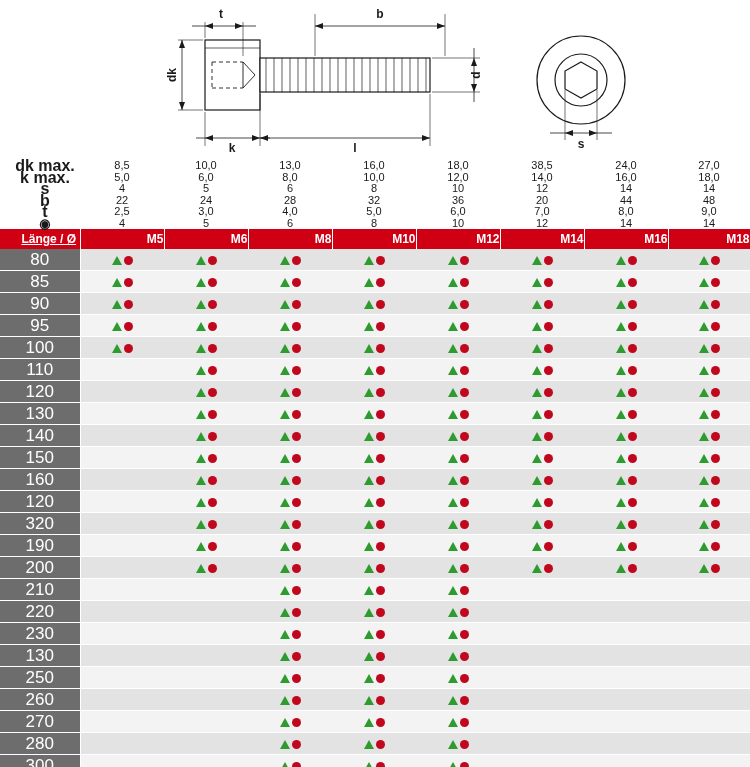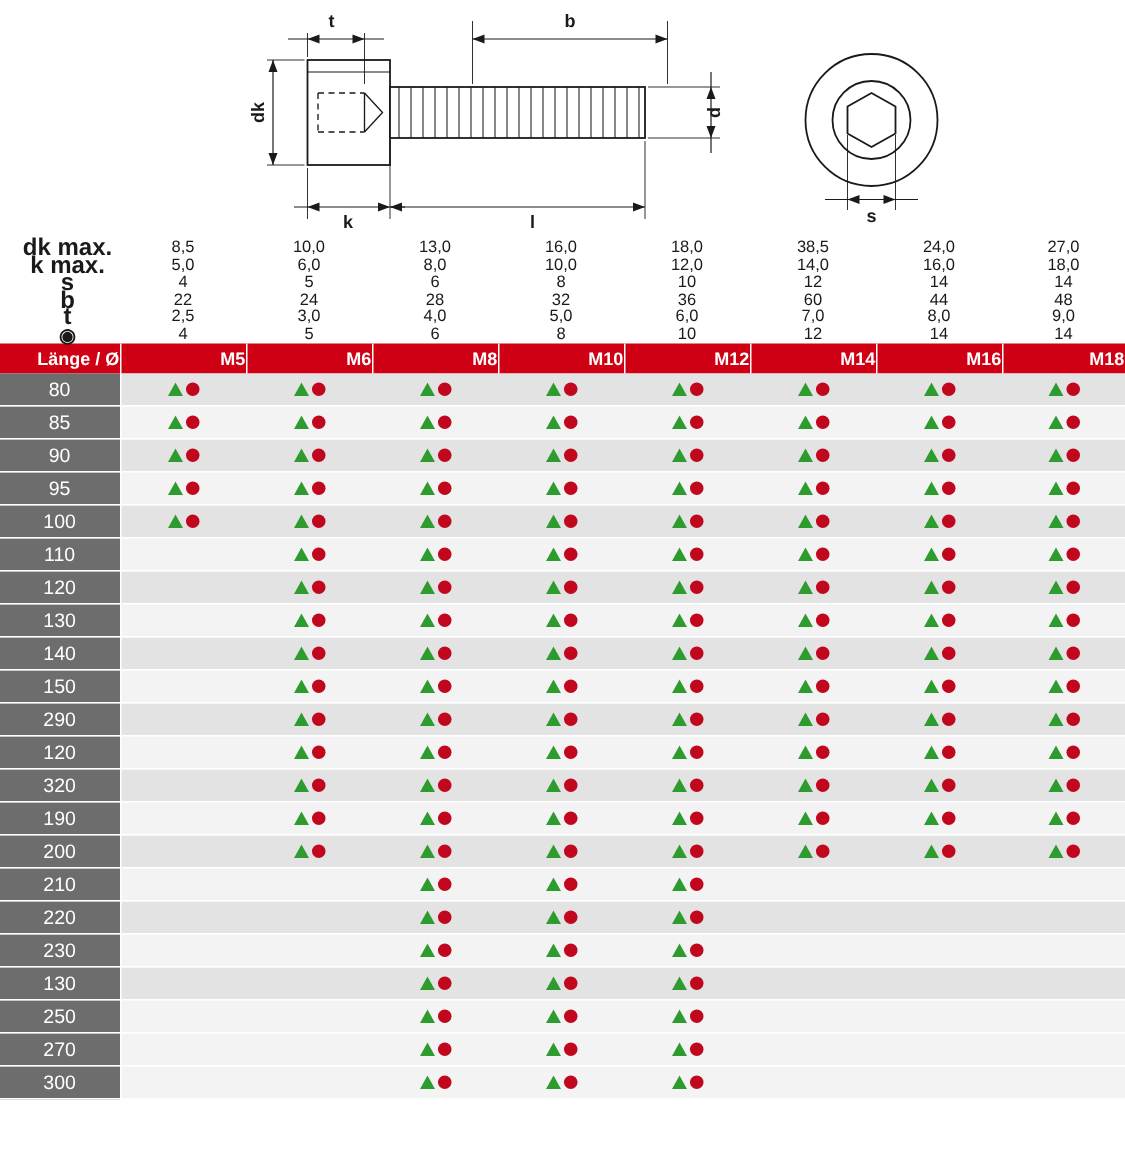--- a/index.html
+++ b/index.html
@@ -70,34 +70,35 @@
     background: #d00014;
     color: #ffffff;
     font-weight: bold;
     font-size: 12px;
     height: 20px;
     line-height: 20px;
     text-align: right;
     border-right: 1px solid #ffffff;
   }
   .matrix thead th.head-len {
-    text-align: right;
+    text-align: center;
     padding-left: 18px;
+    text-decoration: underline;
   }
   .matrix tbody td {
     height: 21px;
     line-height: 21px;
     text-align: center;
     border-bottom: 1px solid #ffffff;
   }
   .matrix tbody td.len {
     background: #6d6d6d;
     color: #ffffff;
     text-align: center;
-    font-size: 13px;
+    font-size: 17px;
     border-right: 1px solid #ffffff;
   }
   .matrix tbody tr.odd td.cell {
     background: #e3e3e3;
   }
   .matrix tbody tr.even td.cell {
     background: #f3f3f3;
   }
   .marks {
     display: inline-block;
@@ -273,21 +274,21 @@
           <td>14</td>
           <td>14</td>
         </tr>
         <tr>
           <td class="dim-label">b</td>
           <td>22</td>
           <td>24</td>
           <td>28</td>
           <td>32</td>
           <td>36</td>
-          <td>60</td>
+          <td>20</td>
           <td>44</td>
           <td>48</td>
         </tr>
         <tr>
           <td class="dim-label">t</td>
           <td>2,5</td>
           <td>3,0</td>
           <td>4,0</td>
           <td>5,0</td>
           <td>6,0</td>
@@ -439,21 +440,21 @@
           <td class="cell"></td>
           <td class="cell"><span class="marks"><span class="tri"></span><span class="dot"></span></span></td>
           <td class="cell"><span class="marks"><span class="tri"></span><span class="dot"></span></span></td>
           <td class="cell"><span class="marks"><span class="tri"></span><span class="dot"></span></span></td>
           <td class="cell"><span class="marks"><span class="tri"></span><span class="dot"></span></span></td>
           <td class="cell"><span class="marks"><span class="tri"></span><span class="dot"></span></span></td>
           <td class="cell"><span class="marks"><span class="tri"></span><span class="dot"></span></span></td>
           <td class="cell"><span class="marks"><span class="tri"></span><span class="dot"></span></span></td>
         </tr>
         <tr class="odd">
-          <td class="len">290</td>
+          <td class="len">160</td>
           <td class="cell"></td>
           <td class="cell"><span class="marks"><span class="tri"></span><span class="dot"></span></span></td>
           <td class="cell"><span class="marks"><span class="tri"></span><span class="dot"></span></span></td>
           <td class="cell"><span class="marks"><span class="tri"></span><span class="dot"></span></span></td>
           <td class="cell"><span class="marks"><span class="tri"></span><span class="dot"></span></span></td>
           <td class="cell"><span class="marks"><span class="tri"></span><span class="dot"></span></span></td>
           <td class="cell"><span class="marks"><span class="tri"></span><span class="dot"></span></span></td>
           <td class="cell"><span class="marks"><span class="tri"></span><span class="dot"></span></span></td>
         </tr>
         <tr class="even">
@@ -548,22 +549,44 @@
           <td class="len">250</td>
           <td class="cell"></td>
           <td class="cell"></td>
           <td class="cell"><span class="marks"><span class="tri"></span><span class="dot"></span></span></td>
           <td class="cell"><span class="marks"><span class="tri"></span><span class="dot"></span></span></td>
           <td class="cell"><span class="marks"><span class="tri"></span><span class="dot"></span></span></td>
           <td class="cell"></td>
           <td class="cell"></td>
           <td class="cell"></td>
         </tr>
+        <tr class="odd">
+          <td class="len">260</td>
+          <td class="cell"></td>
+          <td class="cell"></td>
+          <td class="cell"><span class="marks"><span class="tri"></span><span class="dot"></span></span></td>
+          <td class="cell"><span class="marks"><span class="tri"></span><span class="dot"></span></span></td>
+          <td class="cell"><span class="marks"><span class="tri"></span><span class="dot"></span></span></td>
+          <td class="cell"></td>
+          <td class="cell"></td>
+          <td class="cell"></td>
+        </tr>
         <tr class="even">
           <td class="len">270</td>
+          <td class="cell"></td>
+          <td class="cell"></td>
+          <td class="cell"><span class="marks"><span class="tri"></span><span class="dot"></span></span></td>
+          <td class="cell"><span class="marks"><span class="tri"></span><span class="dot"></span></span></td>
+          <td class="cell"><span class="marks"><span class="tri"></span><span class="dot"></span></span></td>
+          <td class="cell"></td>
+          <td class="cell"></td>
+          <td class="cell"></td>
+        </tr>
+        <tr class="odd">
+          <td class="len">280</td>
           <td class="cell"></td>
           <td class="cell"></td>
           <td class="cell"><span class="marks"><span class="tri"></span><span class="dot"></span></span></td>
           <td class="cell"><span class="marks"><span class="tri"></span><span class="dot"></span></span></td>
           <td class="cell"><span class="marks"><span class="tri"></span><span class="dot"></span></span></td>
           <td class="cell"></td>
           <td class="cell"></td>
           <td class="cell"></td>
         </tr>
         <tr class="even">

